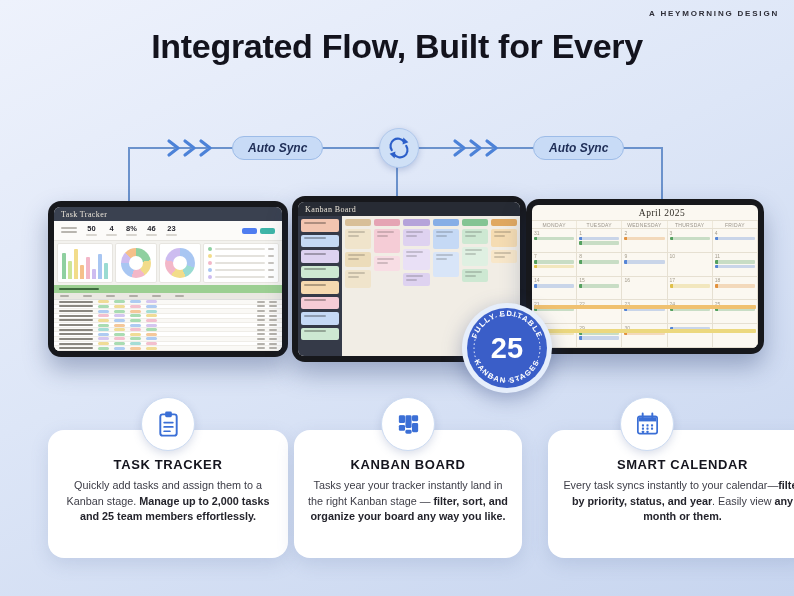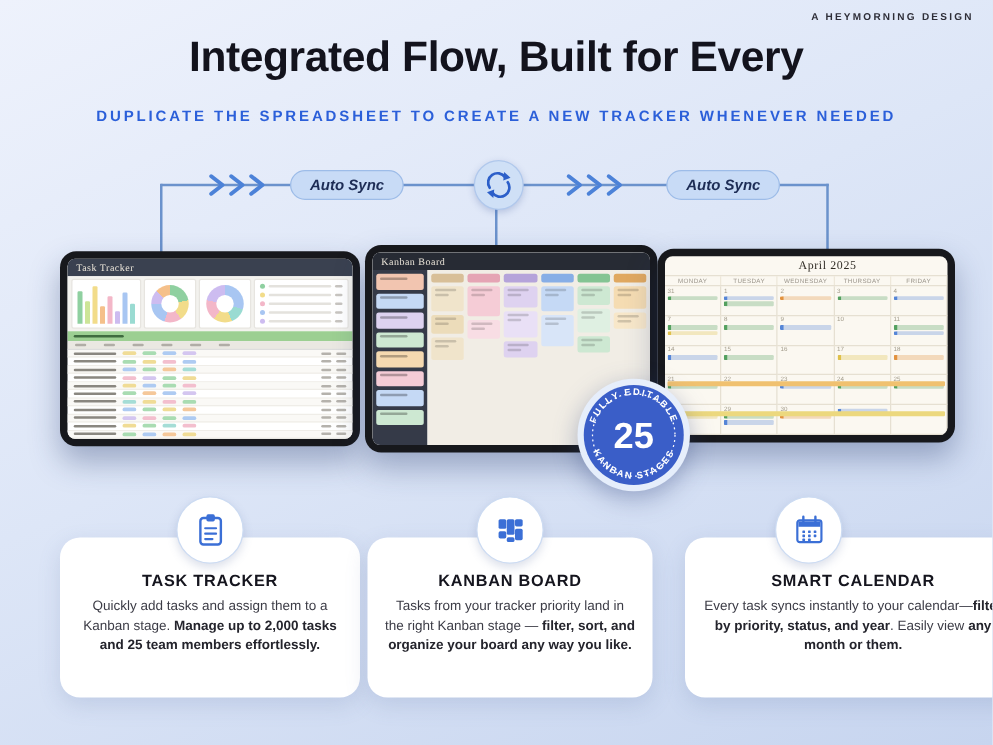--- a/index.html
+++ b/index.html
@@ -132,21 +132,20 @@
                display: flex; align-items: center; justify-content: center; }
   .icon-1 { left: 141px; } .icon-2 { left: 381px; } .icon-3 { left: 620px; }
 </style>
 </head>
 <body>
 
 <div class="canvas">
 
   <div class="brand">A HEYMORNING DESIGN</div>
   <h1 class="title">Integrated Flow, Built for Every</h1>
-  <div class="subtitle">DUPLICATE THE SPREADSHEET TO CREATE A NEW TRACKER WHENEVER NEEDED</div>
 
   <div class="line line-h"></div>
   <div class="line line-v1"></div>
   <div class="line line-v2"></div>
   <div class="line line-v3"></div>
 
   <div class="chevrons chev-left">
     <svg width="48" height="20" viewBox="0 0 48 20" fill="none">
       <path d="M3 3 L12 10 L3 17 M19 3 L28 10 L19 17 M35 3 L44 10 L35 17" stroke="#4c82d8" stroke-width="3.2" stroke-linecap="round" stroke-linejoin="round"></path>
     </svg>
@@ -169,20 +168,47 @@
   </div>
   <div class="pill pill-right">
     <span>Auto Sync</span>
   </div>
 
   <div class="tablet t1">
     <div class="screen">
       <div class="tt-header">
         <span class="serif">Task Tracker</span>
       </div>
+      <div class="tt-stats" id="tt-stats">
+          <div class="tt-stat-left"></div>
+          <div class="tt-stat">
+            <div class="tt-stat-num">50</div>
+            <div class="tt-stat-label"></div>
+          </div>
+          <div class="tt-stat">
+            <div class="tt-stat-num">4</div>
+            <div class="tt-stat-label"></div>
+          </div>
+          <div class="tt-stat">
+            <div class="tt-stat-num">8%</div>
+            <div class="tt-stat-label"></div>
+          </div>
+          <div class="tt-stat">
+            <div class="tt-stat-num">46</div>
+            <div class="tt-stat-label"></div>
+          </div>
+          <div class="tt-stat">
+            <div class="tt-stat-num">23</div>
+            <div class="tt-stat-label"></div>
+          </div>
+          <div class="tt-stat-right">
+            <div class="tt-pill tt-pill-blue"></div>
+            <div class="tt-pill tt-pill-teal"></div>
+          </div>
+        </div>
       <div class="tt-charts">
         <div class="tt-panel tt-bars" id="tt-bars">
             <div class="tt-bar" style="height: 26px; background: rgb(143, 208, 160);"></div>
             <div class="tt-bar" style="height: 18px; background: rgb(205, 229, 152);"></div>
             <div class="tt-bar" style="height: 30px; background: rgb(242, 220, 138);"></div>
             <div class="tt-bar" style="height: 14px; background: rgb(245, 192, 138);"></div>
             <div class="tt-bar" style="height: 22px; background: rgb(243, 183, 200);"></div>
             <div class="tt-bar" style="height: 10px; background: rgb(205, 188, 240);"></div>
             <div class="tt-bar" style="height: 25px; background: rgb(168, 198, 242);"></div>
             <div class="tt-bar" style="height: 16px; background: rgb(154, 219, 210);"></div>
@@ -650,20 +676,20 @@
       </g>
     </svg>
   </div>
 
   <div class="card card-1">
     <div class="card-title">TASK TRACKER</div>
     <div class="card-body"><span>Quickly add tasks and assign them to a Kanban stage. </span><b>Manage up to 2,000 tasks and 25 team members effortlessly.</b></div>
   </div>
   <div class="card card-2">
     <div class="card-title">KANBAN BOARD</div>
-    <div class="card-body"><span>Tasks from your tracker priority land in the right Kanban stage — </span><b>filter, sort, and organize your board any way you like.</b></div>
+    <div class="card-body"><span>Tasks year your tracker instantly land in the right Kanban stage — </span><b>filter, sort, and organize your board any way you like.</b></div>
   </div>
   <div class="card card-3">
     <div class="card-title">SMART CALENDAR</div>
     <div class="card-body"><span>Every task syncs instantly to your calendar—</span><b>filter by priority, status, and year</b><span>. Easily view </span><b>any month or them.</b></div>
   </div>
 
 </div>
 
 </body></html>

